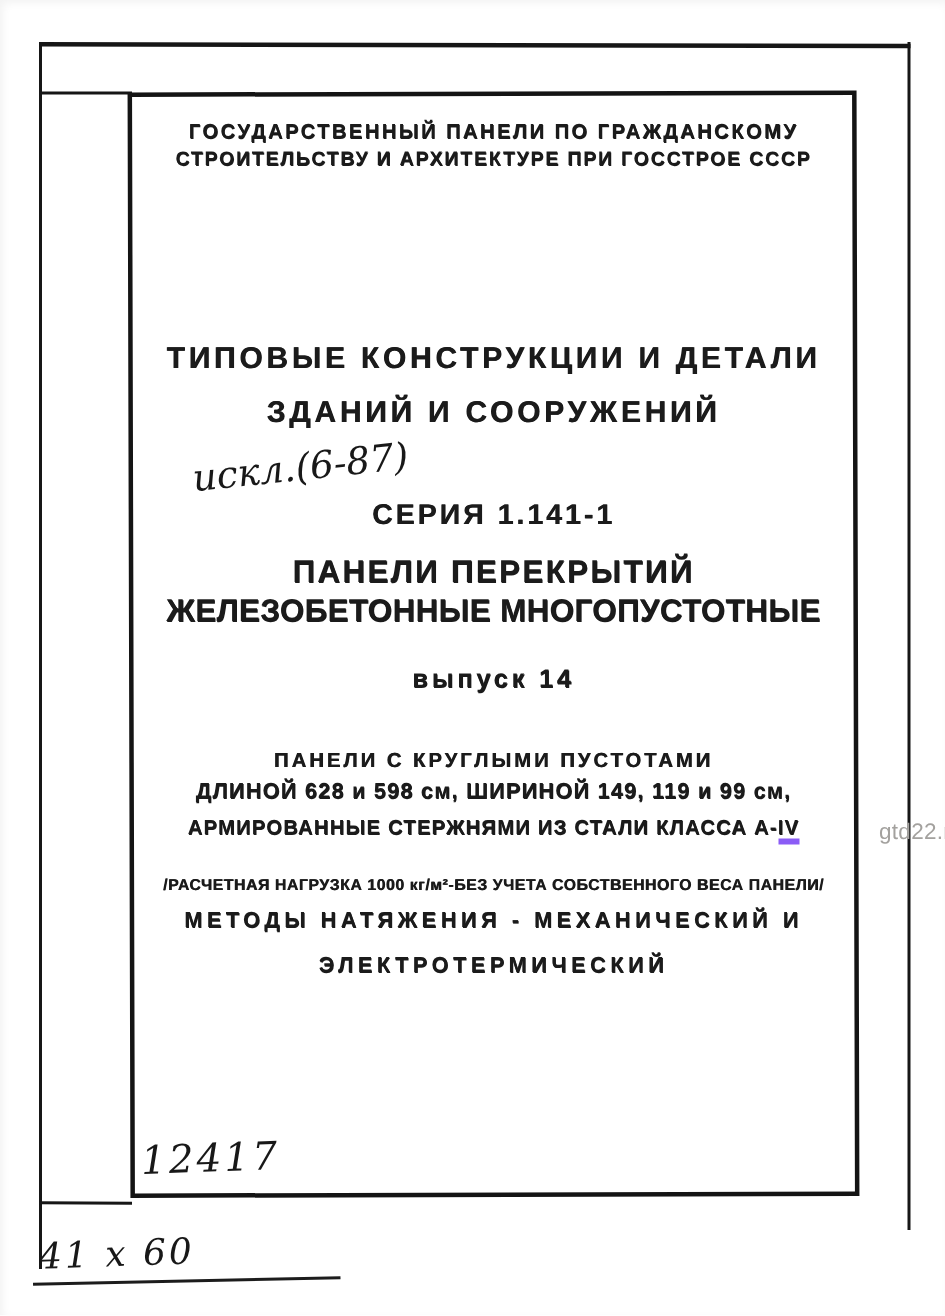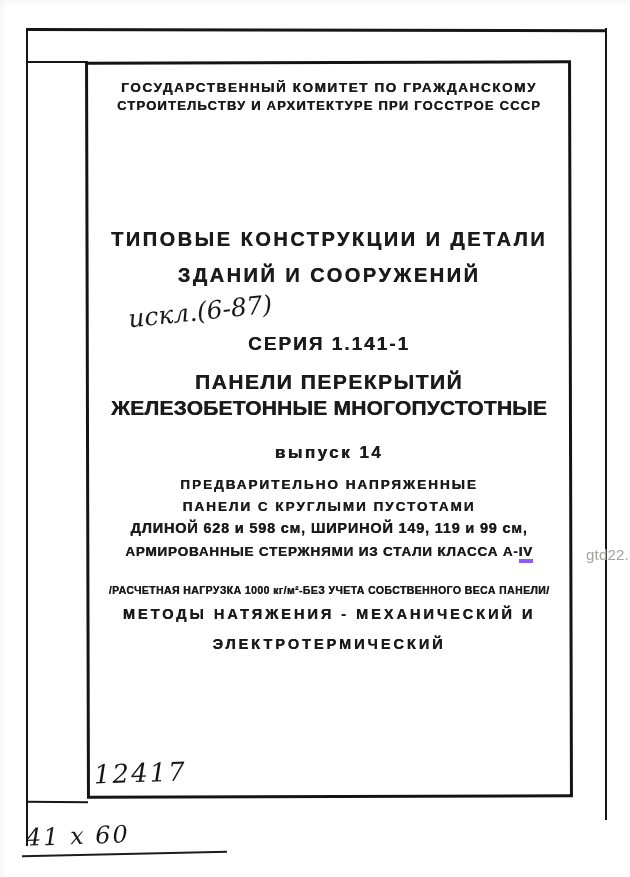--- a/index.html
+++ b/index.html
@@ -102,36 +102,35 @@
 
 <div class="scan-page">
 
   <div class="ln outer-left"></div>
   <div class="ln outer-top"></div>
   <div class="ln outer-right"></div>
   <div class="ln connector-top"></div>
   <div class="ln bottom-ext"></div>
   <div class="inner-box"></div>
 
-  <div class="t org-line1">ГОСУДАРСТВЕННЫЙ КОМИТЕТ ПО ГРАЖДАНСКОМУ</div>
+  <div class="t org-line1">ГОСУДАРСТВЕННЫЙ ПАНЕЛИ ПО ГРАЖДАНСКОМУ</div>
   <div class="t org-line2">СТРОИТЕЛЬСТВУ И АРХИТЕКТУРЕ ПРИ ГОССТРОЕ СССР</div>
 
   <div class="t coll-line1">ТИПОВЫЕ КОНСТРУКЦИИ И ДЕТАЛИ</div>
   <div class="t coll-line2">ЗДАНИЙ И СООРУЖЕНИЙ</div>
 
   <div class="hand hand-note">искл.(6-87)</div>
 
   <div class="t series">СЕРИЯ 1.141-1</div>
 
   <div class="t main1">ПАНЕЛИ ПЕРЕКРЫТИЙ</div>
   <div class="t main2">ЖЕЛЕЗОБЕТОННЫЕ МНОГОПУСТОТНЫЕ</div>
 
   <div class="t issue">выпуск 14</div>
 
-  <div class="t desc1">ПРЕДВАРИТЕЛЬНО НАПРЯЖЕННЫЕ</div>
   <div class="t desc2">ПАНЕЛИ С КРУГЛЫМИ ПУСТОТАМИ</div>
   <div class="t desc3">ДЛИНОЙ 628 и 598 см, ШИРИНОЙ 149, 119 и 99 см,</div>
   <div class="t desc4">
     <span>АРМИРОВАННЫЕ СТЕРЖНЯМИ ИЗ СТАЛИ КЛАССА А-</span><span class="roman">IV</span>
   </div>
   <div class="t loadnote">/РАСЧЕТНАЯ НАГРУЗКА 1000 кг/м²-БЕЗ УЧЕТА СОБСТВЕННОГО ВЕСА ПАНЕЛИ/</div>
 
   <div class="t methods1">МЕТОДЫ НАТЯЖЕНИЯ - МЕХАНИЧЕСКИЙ И</div>
   <div class="t methods2">ЭЛЕКТРОТЕРМИЧЕСКИЙ</div>
 

